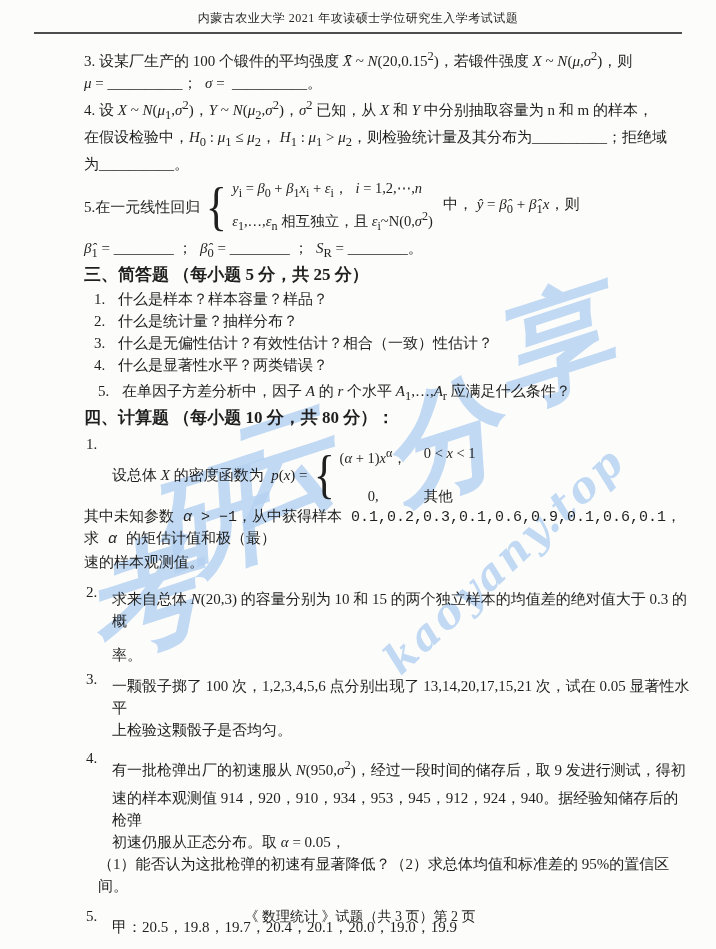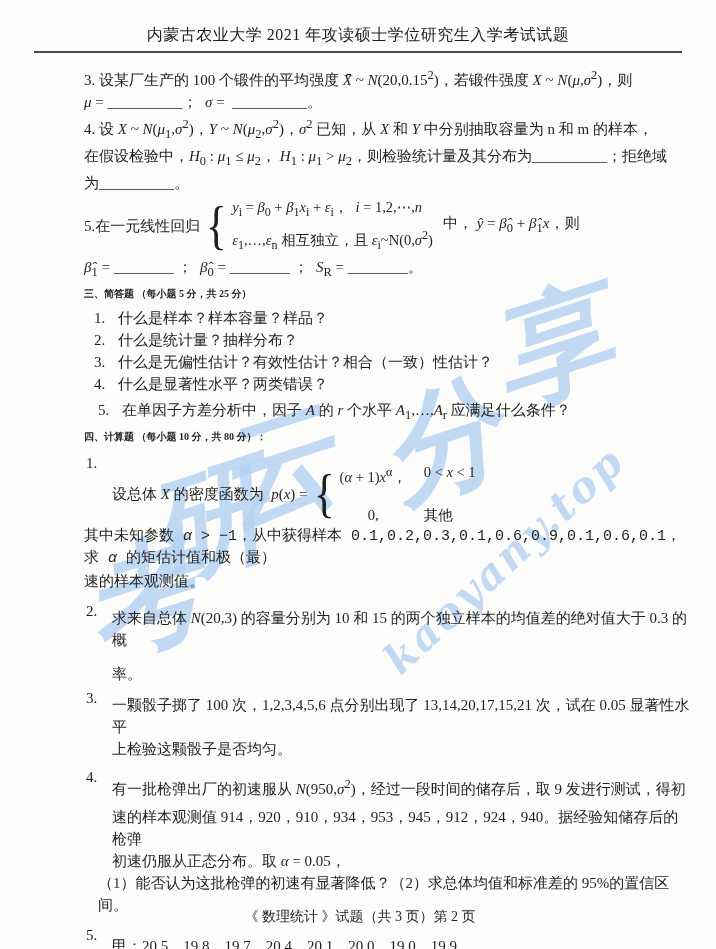--- a/index.html
+++ b/index.html
@@ -32,38 +32,38 @@
     position:absolute; left:374px; top:648px;
     font-family:"DejaVu Serif",serif;
     font-style:italic; font-weight:bold;
     font-size:42px; letter-spacing:3px;
     color:#b7d3f2; opacity:.85;
     transform:rotate(-43deg); transform-origin:left top;
     white-space:nowrap;
   }
   
   .hdr { position:relative; z-index:1; }
-  .hdr-title { padding-top:25px; text-align:center; font-size:16px; letter-spacing:.5px; }
+  .hdr-title { padding-top:10px; text-align:center; font-size:12px; letter-spacing:.5px; }
   .hdr-rule { margin:5px auto 0; width:648px; border:0; border-top:2px solid #4d4d4d; }
   
   .content { position:relative; z-index:1; padding:11px 26px 0 84px; font-size:15px; line-height:22px; }
   .content p { margin:0; }
   .ln-q3a { margin-top:12px; }
   .ln-q3b { margin-top:16px; }
   .ln-q4a { margin-top:6px; }
   .ln-q4b { margin-top:14px; }
   .ln-q4c { margin-top:14px; }
   .math-row { display:flex; align-items:center; margin-top:2px; }
   .brace { font-size:52px; font-weight:400; line-height:1; margin:0 3px 0 4px; transform:scaleX(.85); }
   .cases { display:flex; flex-direction:column; row-gap:1px; font-size:14.5px; }
   .cases-grid { display:grid; grid-template-columns:auto auto; column-gap:30px; row-gap:1px; font-size:14.5px;gap:17px; }
   .cases-grid .c-center { text-align:center; }
   .q5-tail { margin-left:10px; }
   .ln-q5blanks { margin-top:8px; }
-  .sec-heading { font-weight:bold; font-size:10px; }
+  .sec-heading { font-weight:bold; font-size:17px; }
   .s3-heading { margin-top:6px; }
   .s4-heading { margin-top:2px; }
   .s3-list { margin-top:2px; }
   .s-item { display:flex; margin-left:10px; }
   .s-item .num { flex:none; width:24px; }
   .s-item-5 { margin-top:4px; margin-left:14px; }
   .calc { display:flex; margin-left:2px; }
   .calc .num { flex:none; width:26px; }
   .calc .body { flex:1;margin-top:7px; }
   .calc1 { margin-top:4px; }

